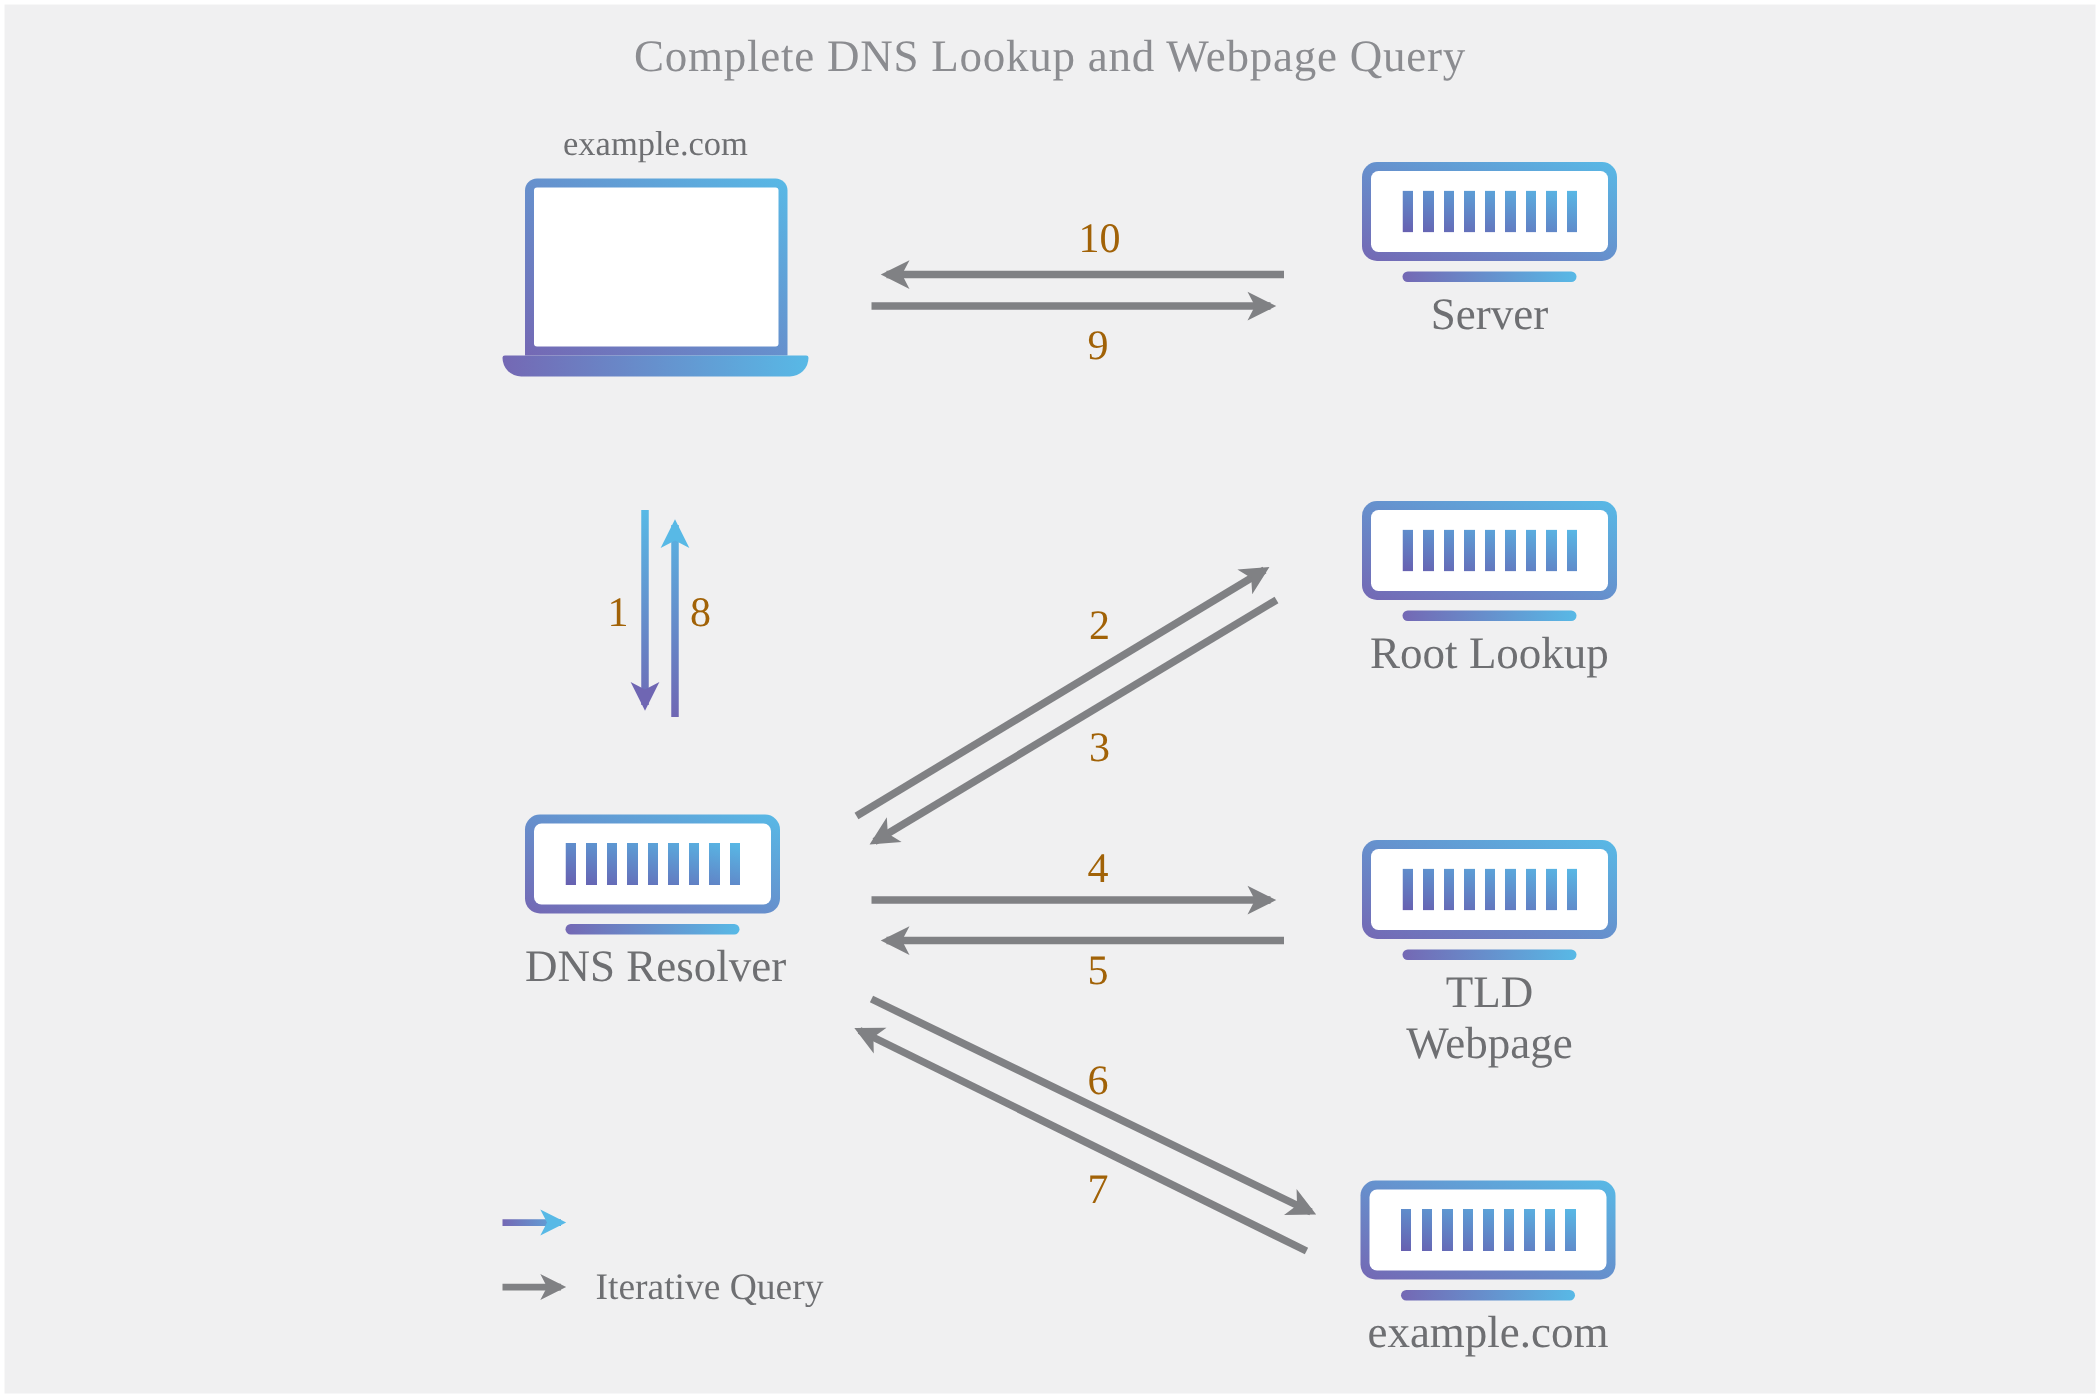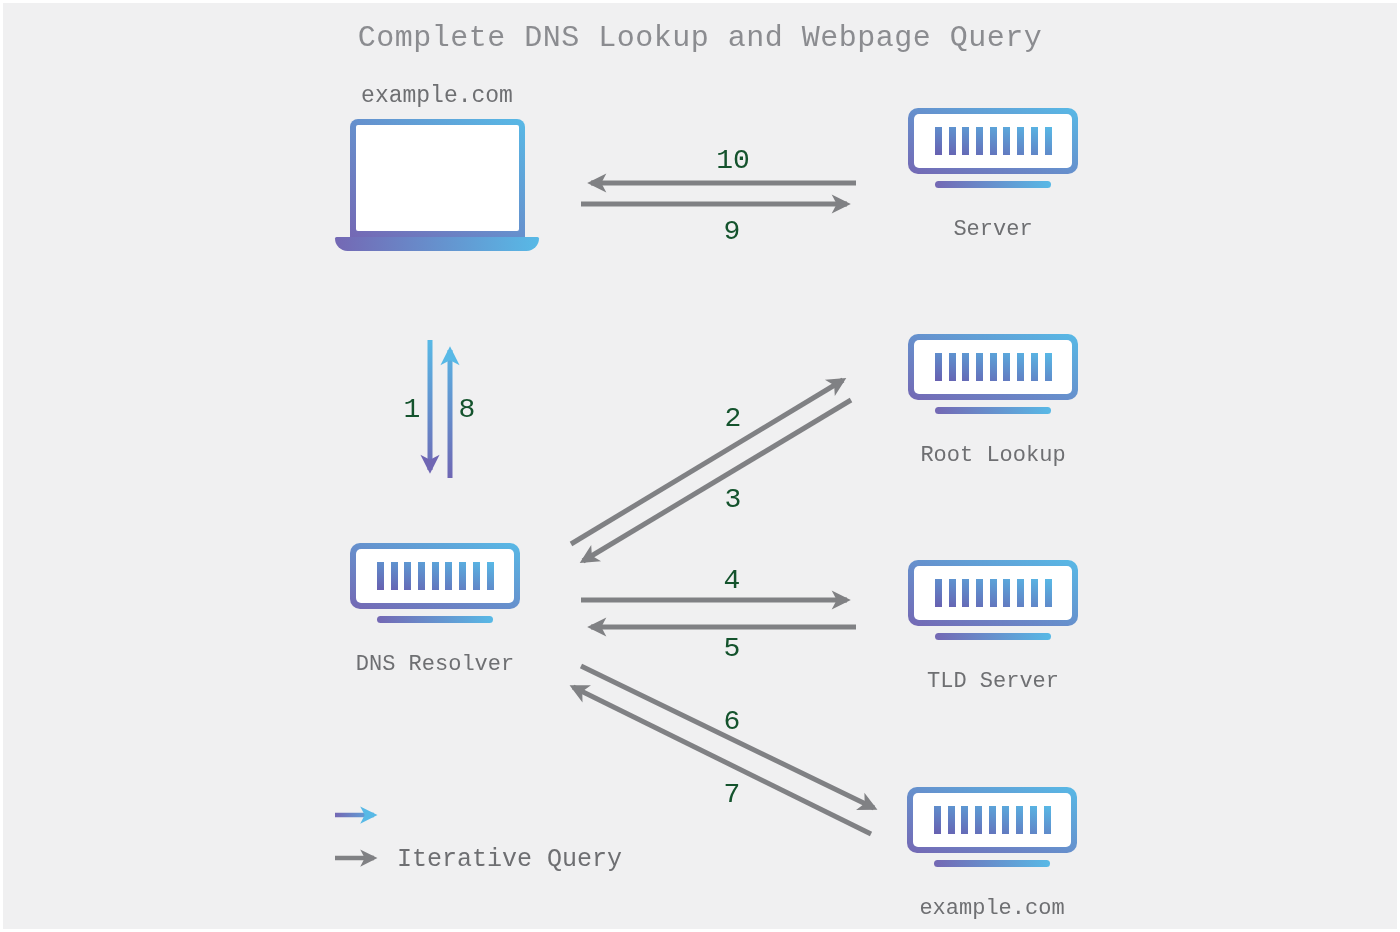--- a/index.html
+++ b/index.html
@@ -3,21 +3,21 @@
 <meta charset="utf-8">
 <style>
   html,body { margin:0; padding:0; background:#e4e4e6; }
   * { box-sizing: border-box; }
   .stage {
     position: relative;
     width: 1400px; height: 932px;
     background: #f0f0f1;
     border: 3px solid #ffffff;
     overflow: hidden;
-    font-family: Liberation Mono, monospace;
+    font-family: Liberation Serif, serif;
   }
   .title {
     position: absolute; left: 0; top: 18px; width: 100%;
     text-align: center;
     font-size: 30px; font-weight: 400; letter-spacing: .5px;
     color: #8b8c90;
   }
   .arrow-layer { position: absolute; left:0; top:0; width:1400px; height:932px; }
 
   
@@ -39,22 +39,22 @@
     background: linear-gradient(to top right, #675fb0, #58b9e6);
     -webkit-mask: repeating-linear-gradient(to right, #000 0 7px, transparent 7px 13.7px);
     mask: repeating-linear-gradient(to right, #000 0 7px, transparent 7px 13.7px);
   }
   .server-underline {
     width: 116px; height: 7px; border-radius: 4px;
     margin: 7px auto 0;
     background: linear-gradient(to right, #7468b4, #58b9e6);
   }
   .node-label {
-    margin-top: 29px;
-    font-size: 22px; color: #6e6f72;
+    margin-top: 5px;
+    font-size: 30px; color: #6e6f72;
   }
 
   
   .laptop-node { width: 204px; text-align: center; }
   .laptop-label { margin-bottom: 10px; font-size: 23px; color: #6e6f72; }
   .laptop-screen {
     width: 175px; height: 118px; margin: 0 auto;
     padding: 6px;
     border-radius: 8px 8px 0 0;
     background: linear-gradient(to top right, #7468b4, #58b9e6);
@@ -62,21 +62,21 @@
   .laptop-screen-inner { width: 100%; height: 100%; background: #fff; border-radius: 2px; }
   .laptop-base {
     width: 204px; height: 14px;
     border-radius: 2px 2px 16px 16px;
     background: linear-gradient(to right, #7468b4, #58b9e6);
   }
 
   
   .step-num {
     position: absolute; transform: translate(-50%, -50%);
-    font-size: 28px; color: #14532d;
+    font-size: 28px; color: #a16207;
   }
 
   
   .legend-label {
     position: absolute; transform: translateY(-50%);
     font-size: 25px; color: #6e6f72;
   }
 </style>
 </head>
 <body>
@@ -163,21 +163,21 @@
     <div class="node-label" style="white-space:nowrap;">DNS Resolver</div>
   </div>
 
   <div class="node server-node" style="left:905px; top:557px;">
     <div class="server-icon">
       <div class="server-face">
           <div class="server-bars"></div>
         </div>
     </div>
     <div class="server-underline"></div>
-    <div class="node-label">TLD Server</div>
+    <div class="node-label">TLD Webpage</div>
   </div>
 
   <div class="node server-node" style="left:904px; top:784px;">
     <div class="server-icon">
       <div class="server-face">
           <div class="server-bars"></div>
         </div>
     </div>
     <div class="server-underline"></div>
     <div class="node-label">example.com</div>

